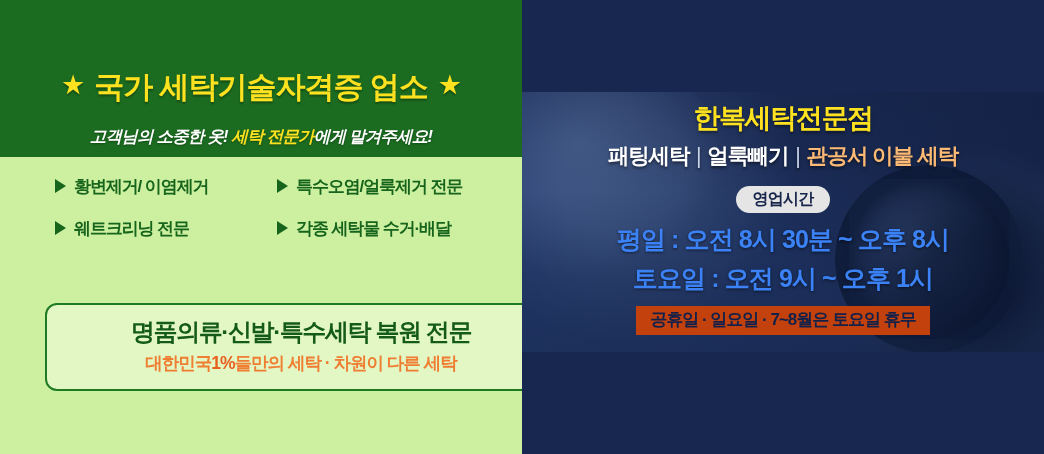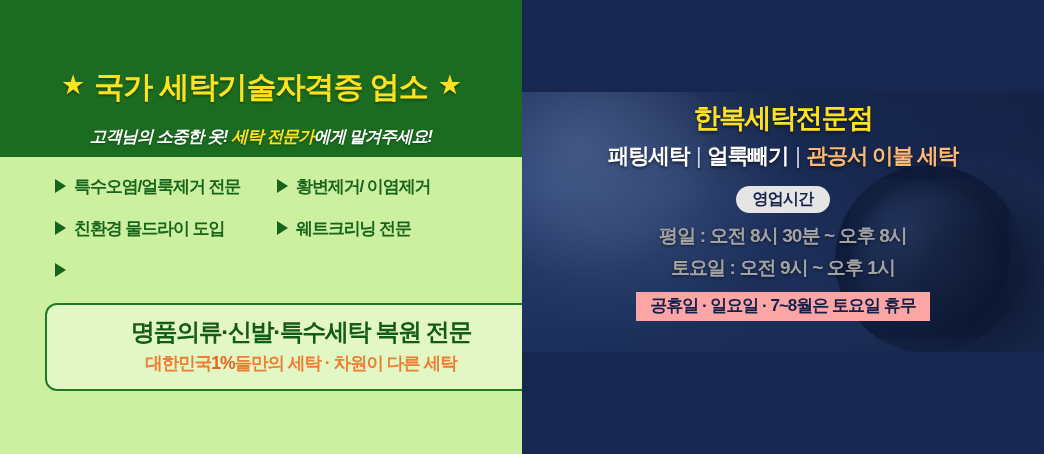--- a/index.html
+++ b/index.html
@@ -251,34 +251,34 @@
     font-weight: bold;
     letter-spacing: -0.8px;
     padding: 4px 17px 5px;
     border-radius: 14px;
     white-space: nowrap;
     line-height: 1.15;
   }
 
   .hours-line {
     margin-top: 10px;
-    font-size: 19px;
-    font-weight: bold;
-    color: #a3a3a3;
+    font-size: 25px;
+    font-weight: bold;
+    color: #3b82f6;
     letter-spacing: -0.9px;
     white-space: nowrap;
     text-shadow: 0 1px 3px rgba(0,0,0,0.55);
   }
   .hours-line.second {
     margin-top: 6px;
   }
 
   .closed-bar {
     margin-top: 11px;
-    background: #fca5a5;
+    background: #c2410c;
     color: #13214a;
     font-size: 17px;
     font-weight: bold;
     letter-spacing: -1px;
     padding: 4px 14px 5px;
     white-space: nowrap;
     line-height: 1.2;
   }
 </style>
 </head>
@@ -295,36 +295,33 @@
         <span class="star">★</span>
       </div>
       <div class="subheadline">
         <span>고객님의 소중한 옷! </span><span class="hl">세탁 전문가</span><span>에게 맡겨주세요!</span>
       </div>
     </div>
 
     <div class="features">
       <div class="feature">
         <span class="tri-icon"></span>
-        <span>특수오염/얼룩제거 전문</span>
+        <span>황변제거/ 이염제거</span>
       </div>
       <div class="feature">
         <span class="tri-icon"></span>
-        <span>황변제거/ 이염제거</span>
-      </div>
-      <div class="feature">
-        <span class="tri-icon"></span>
-        <span>친환경 물드라이 도입</span>
+        <span>특수오염/얼룩제거 전문</span>
       </div>
       <div class="feature">
         <span class="tri-icon"></span>
         <span>웨트크리닝 전문</span>
       </div>
       <div class="feature">
         <span class="tri-icon"></span>
+        <span>각종 세탁물 수거·배달</span>
       </div>
     </div>
 
     <div class="callout">
       <div class="callout-title">명품의류·신발·특수세탁 복원 전문</div>
       <div class="callout-sub">
         <span>대한민국</span><span class="pct">1%</span><span>들만의 세탁 · 차원이 다른 세탁</span>
       </div>
     </div>
 

